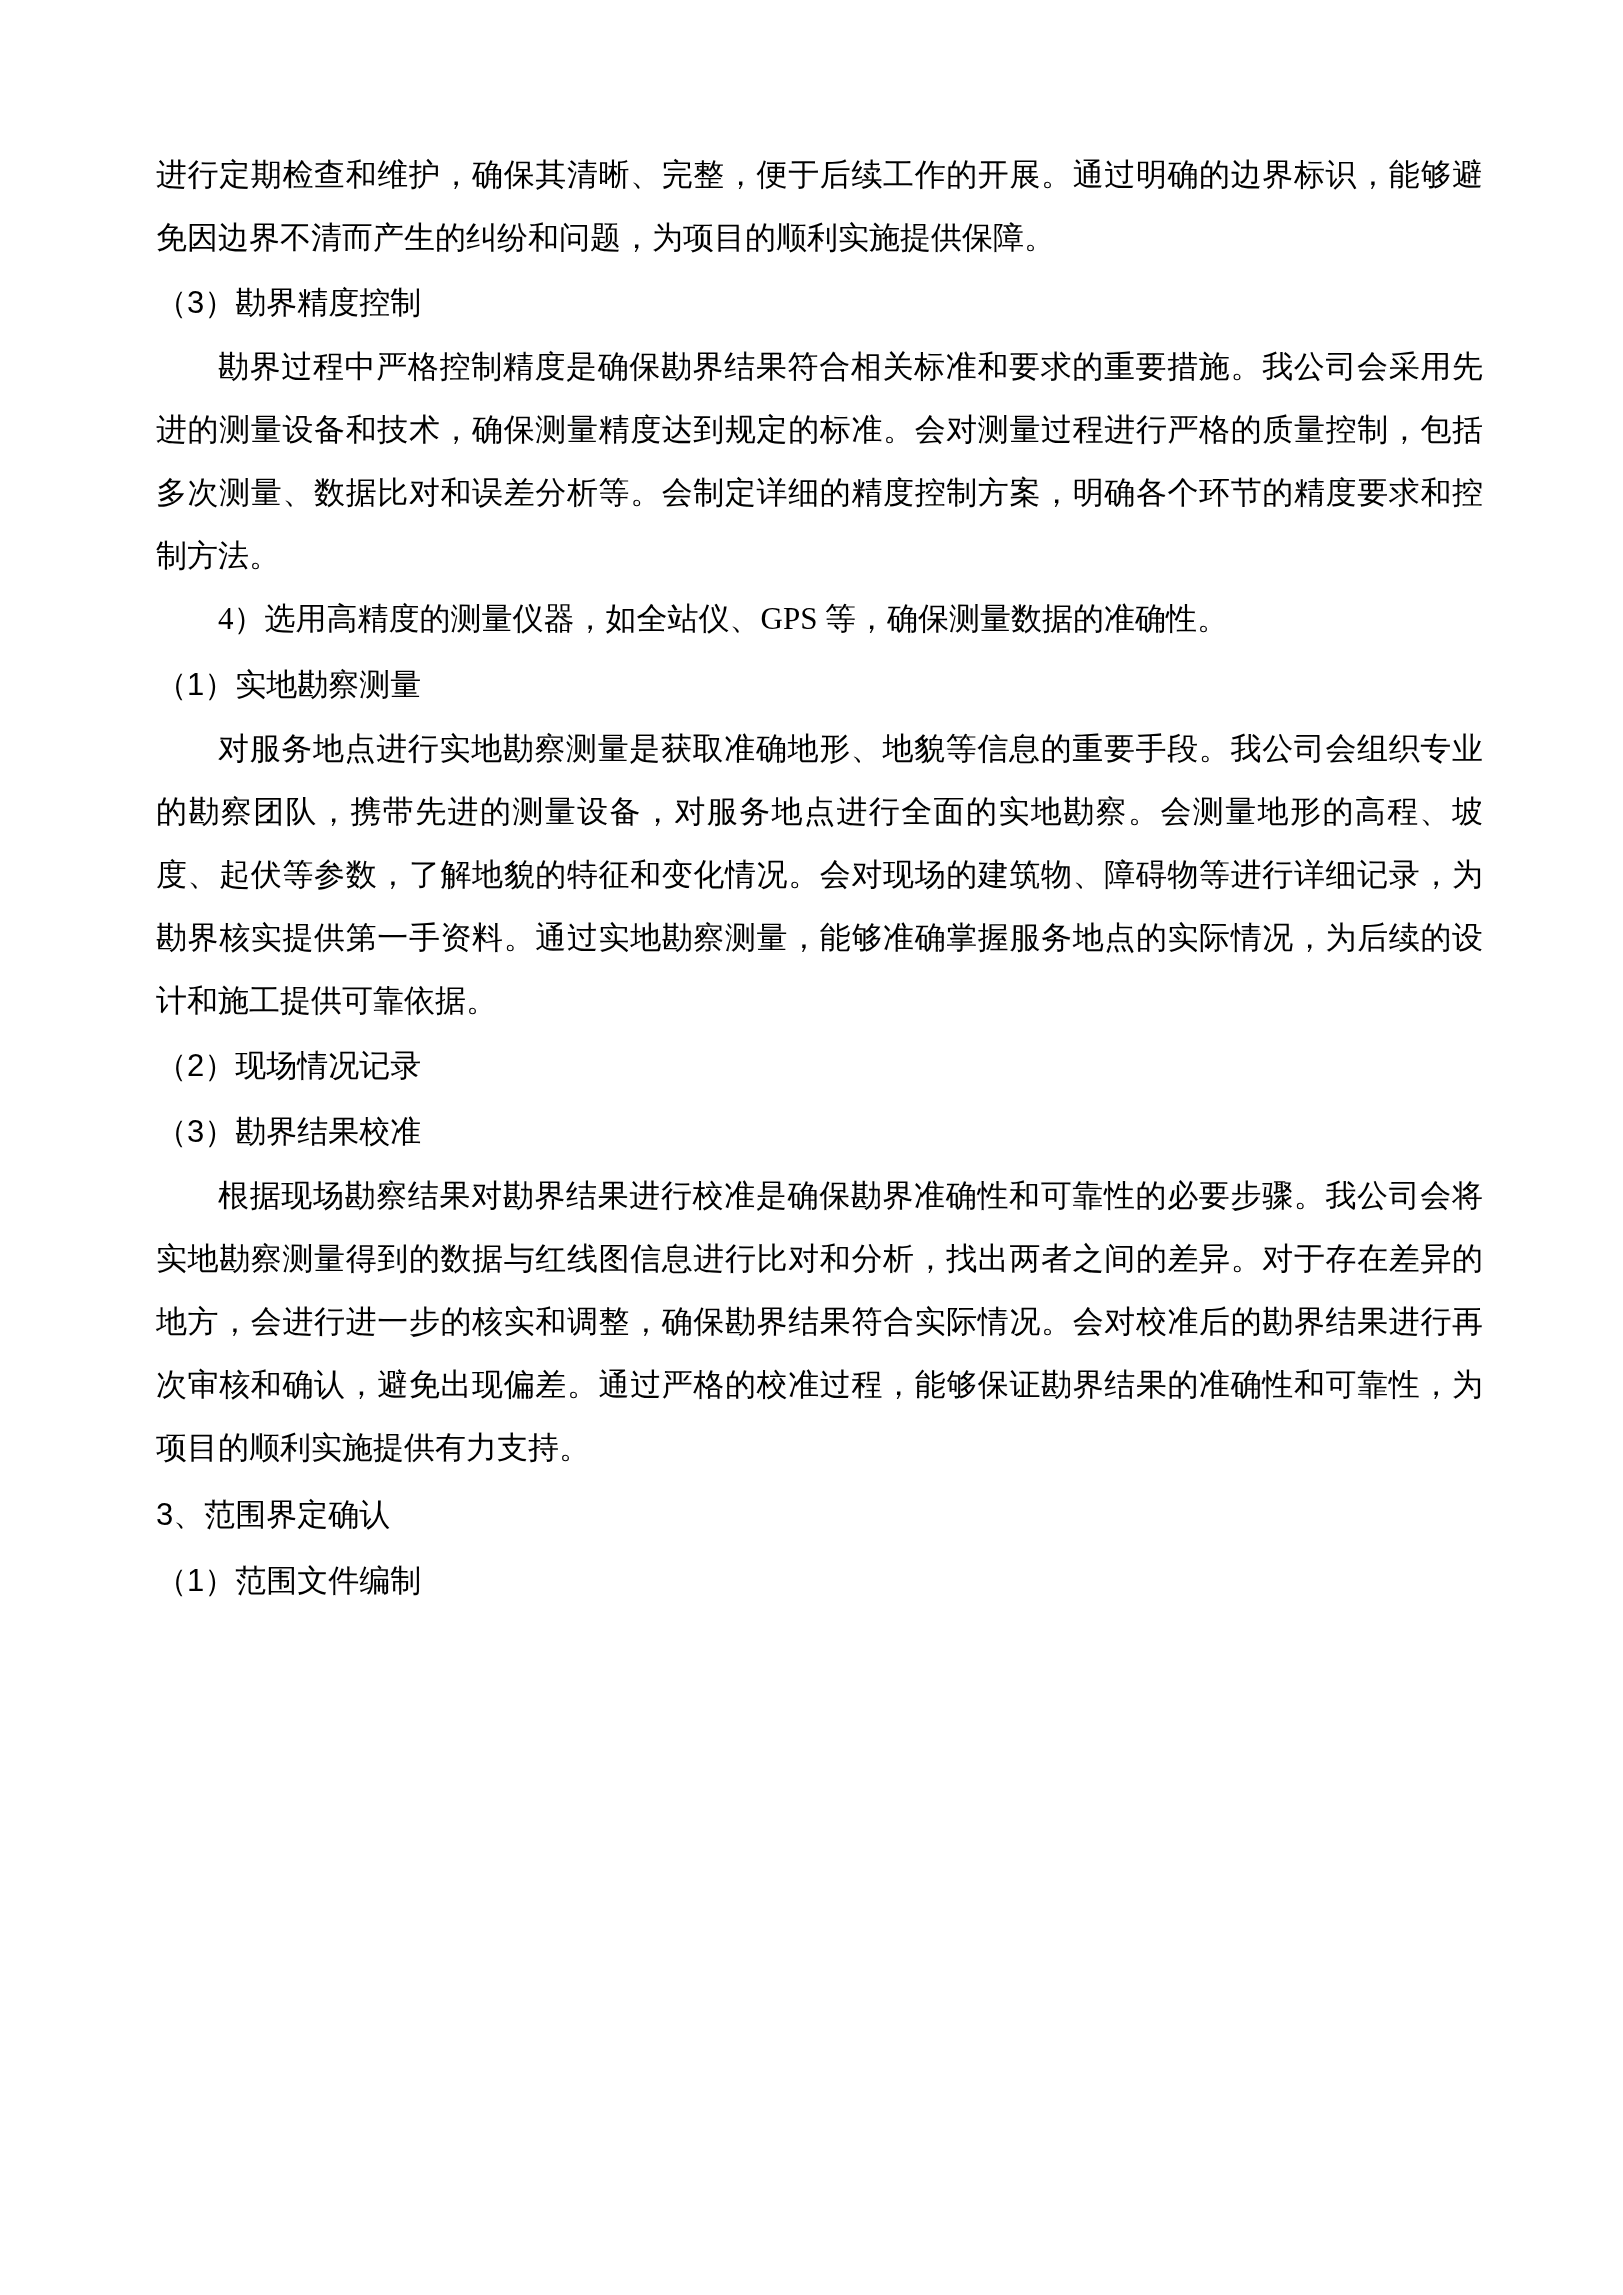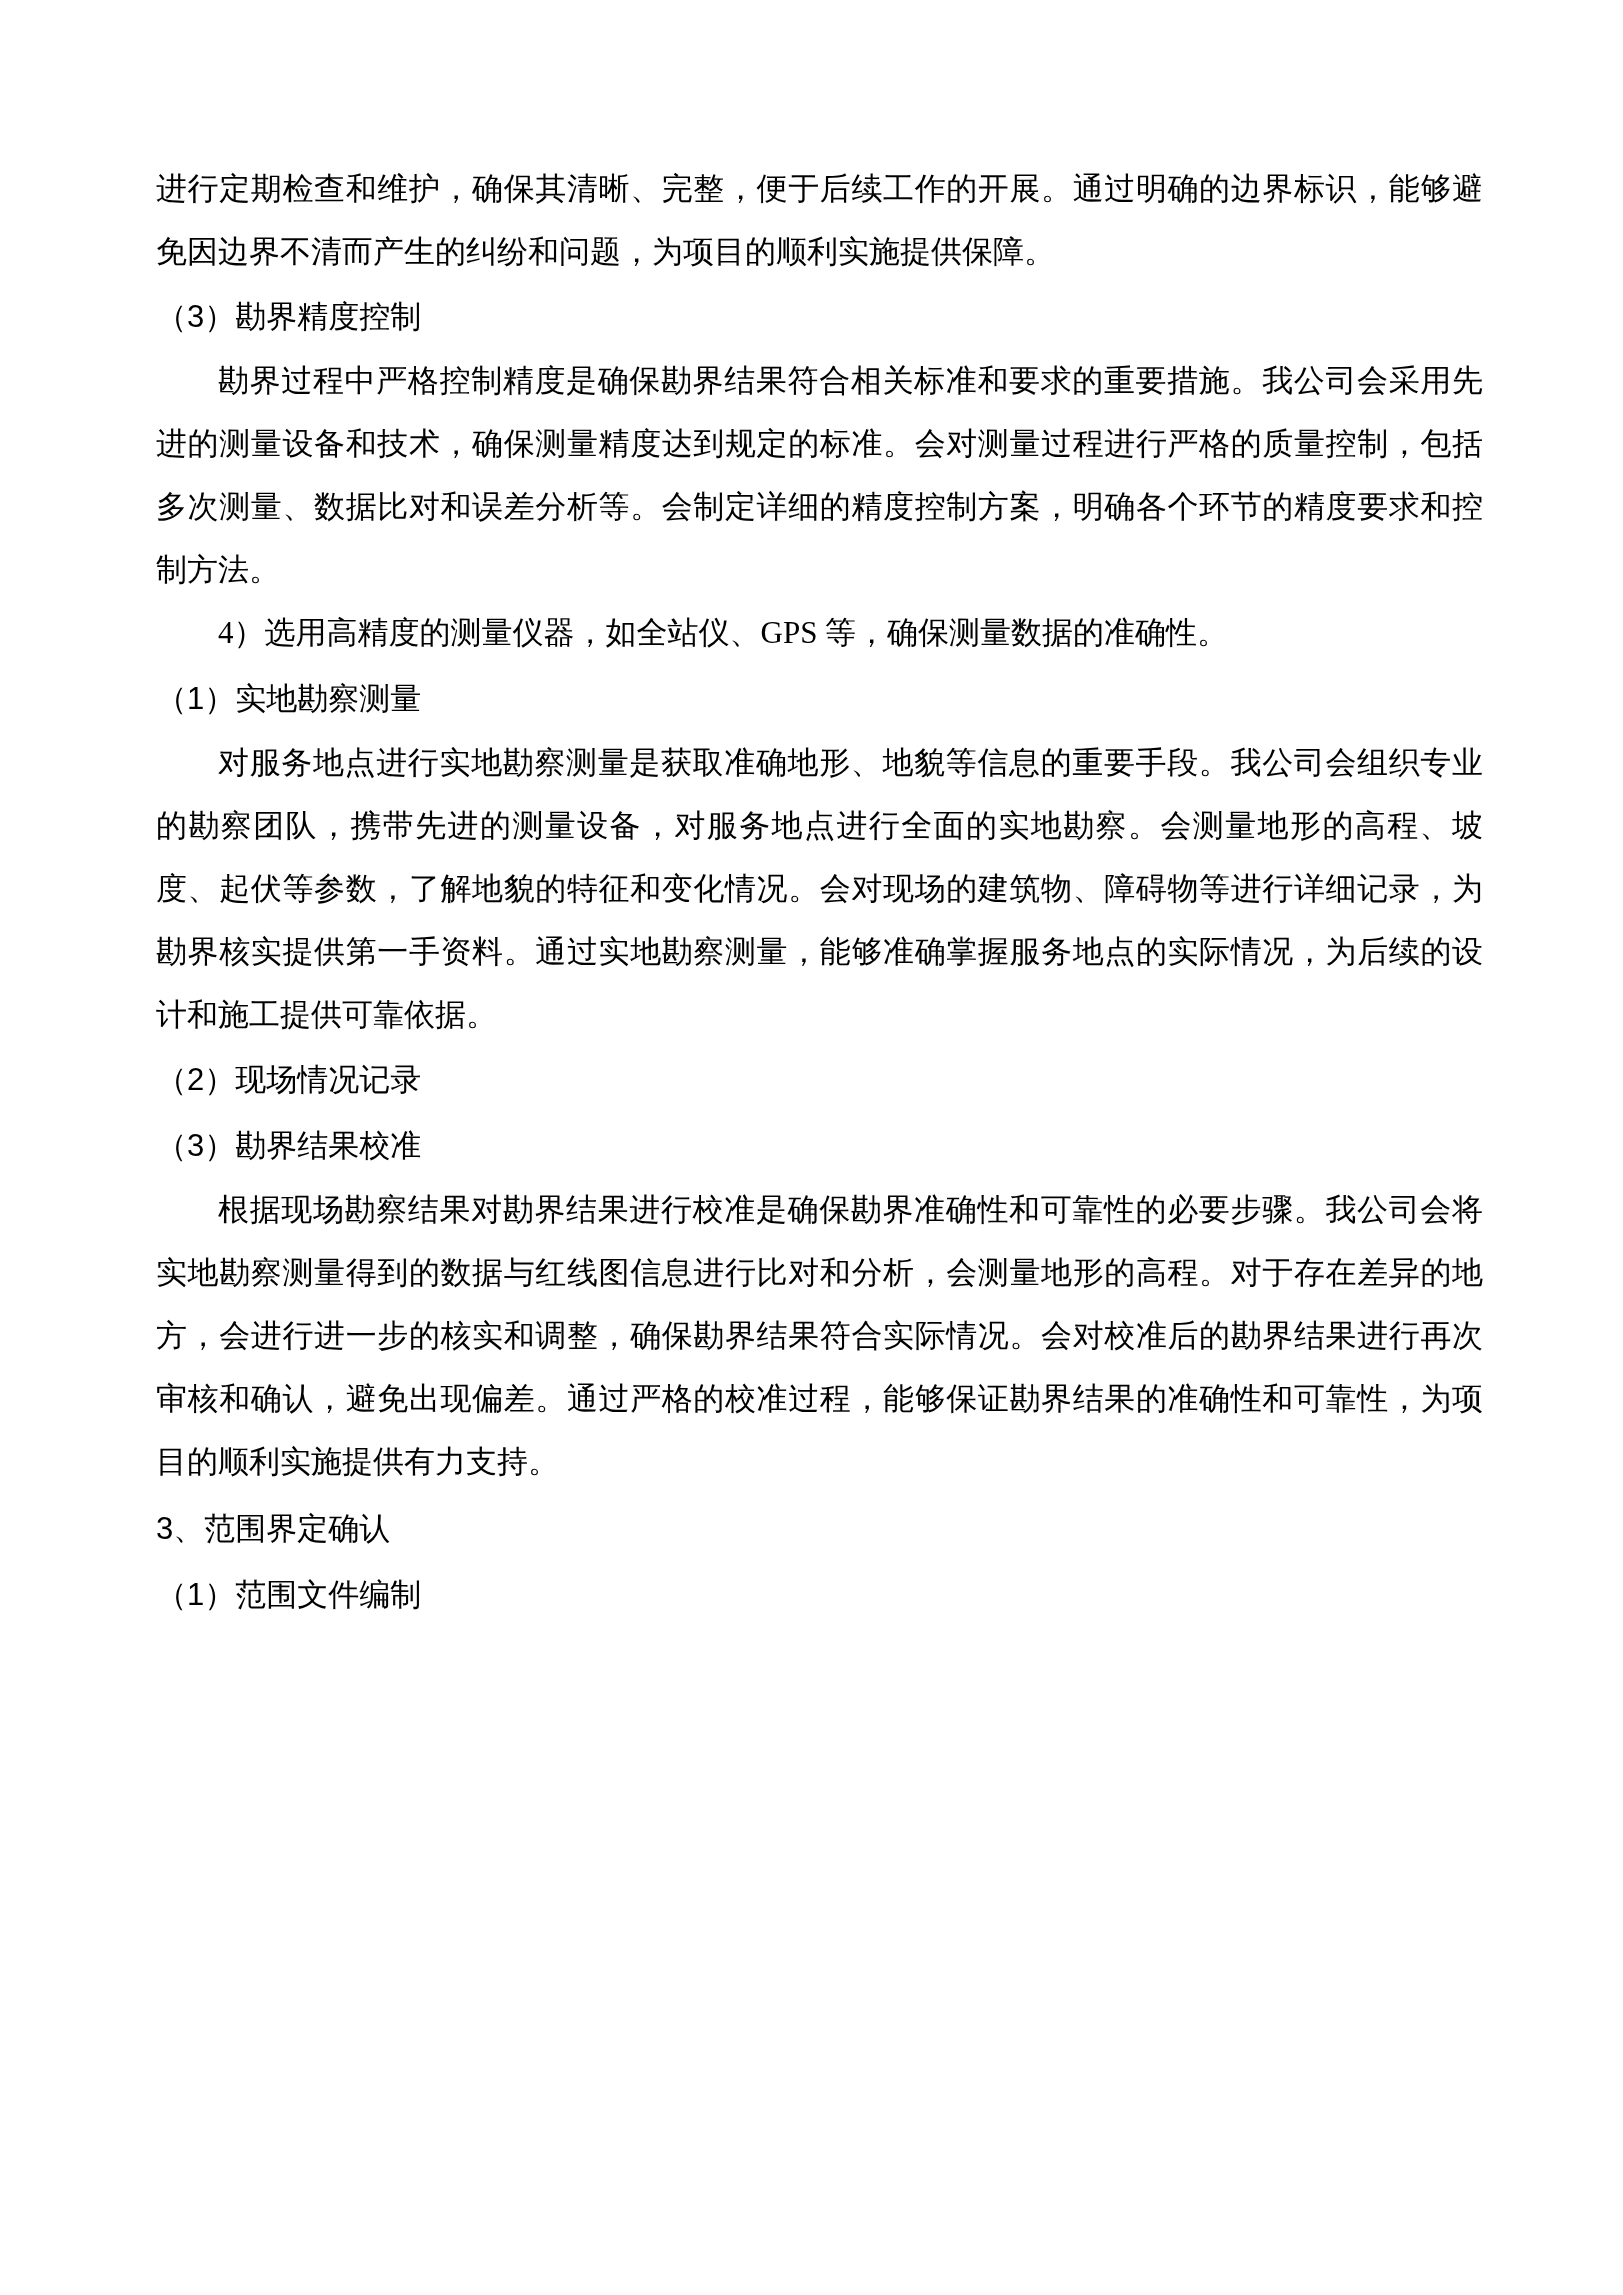--- a/index.html
+++ b/index.html
@@ -11,21 +11,21 @@
     position: relative;
     width: 1623px;
     height: 2295px;
     margin: 0 auto;
     background: #ffffff;
     color: #000000;
     overflow: hidden;
   }
   .content {
     position: absolute;
-    top: 157px;
+    top: 143px;
     left: 156px;
     width: 1327px;
   }
   .block {
     font-size: 31px;
     line-height: 63px;
     text-align: justify;
     color: #000;
   }
   .p-indent { text-indent: 2em; }
@@ -60,21 +60,21 @@
 
     <p class="block h3">（1）实地勘察测量</p>
 
     <p class="block p-indent">对服务地点进行实地勘察测量是获取准确地形、地貌等信息的重要手段。我公司会组织专业的勘察团队，携带先进的测量设备，对服务地点进行全面的实地勘察。会测量地形的高程、坡度、起伏等参数，了解地貌的特征和变化情况。会对现场的建筑物、障碍物等进行详细记录，为勘界核实提供第一手资料。通过实地勘察测量，能够准确掌握服务地点的实际情况，为后续的设计和施工提供可靠依据。</p>
 
     <p class="block h3">（2）现场情况记录</p>
 
 
     <p class="block h3">（3）勘界结果校准</p>
 
-    <p class="block p-indent">根据现场勘察结果对勘界结果进行校准是确保勘界准确性和可靠性的必要步骤。我公司会将实地勘察测量得到的数据与红线图信息进行比对和分析，会测量地形的高程。对于存在差异的地方，会进行进一步的核实和调整，确保勘界结果符合实际情况。会对校准后的勘界结果进行再次审核和确认，避免出现偏差。通过严格的校准过程，能够保证勘界结果的准确性和可靠性，为项目的顺利实施提供有力支持。</p>
+    <p class="block p-indent">根据现场勘察结果对勘界结果进行校准是确保勘界准确性和可靠性的必要步骤。我公司会将实地勘察测量得到的数据与红线图信息进行比对和分析，找出两者之间的差异。对于存在差异的地方，会进行进一步的核实和调整，确保勘界结果符合实际情况。会对校准后的勘界结果进行再次审核和确认，避免出现偏差。通过严格的校准过程，能够保证勘界结果的准确性和可靠性，为项目的顺利实施提供有力支持。</p>
 
     <p class="block h2">3、范围界定确认</p>
 
     <p class="block h3">（1）范围文件编制</p>
 
   </div>
 </div>
 
 
 </body></html>

